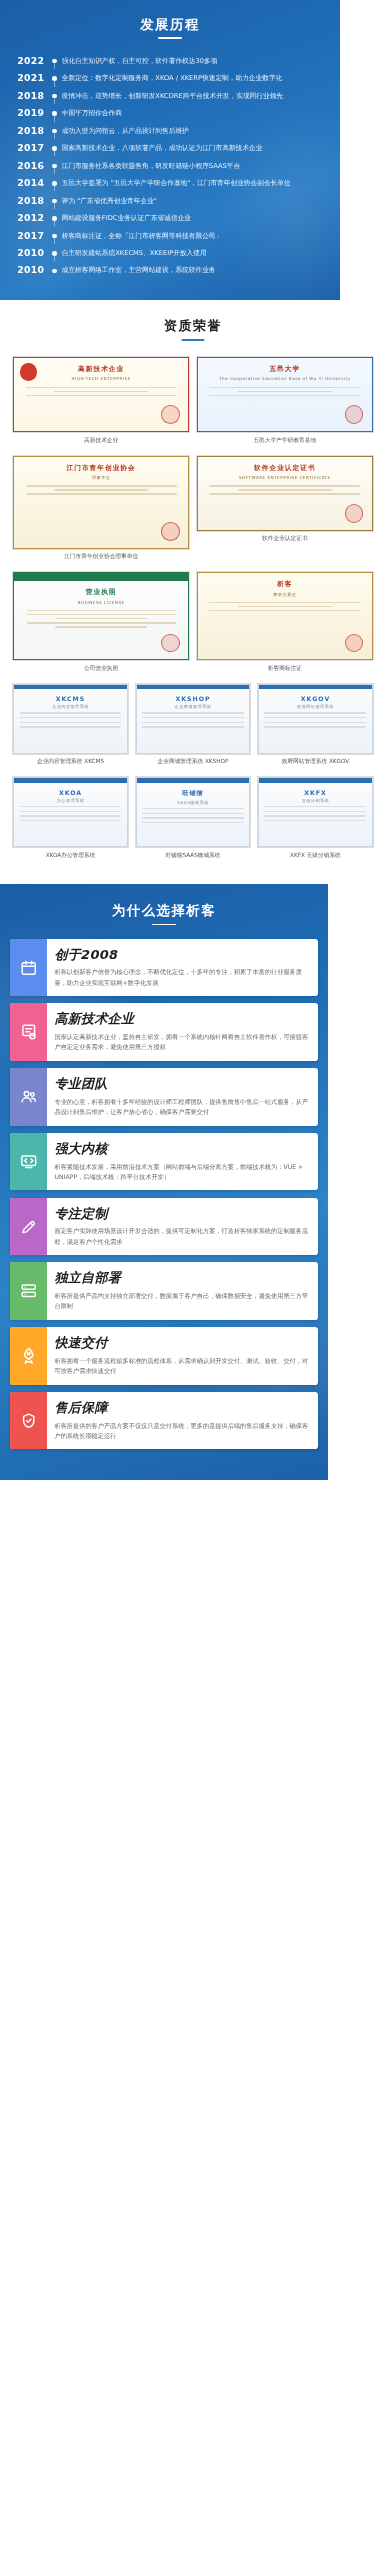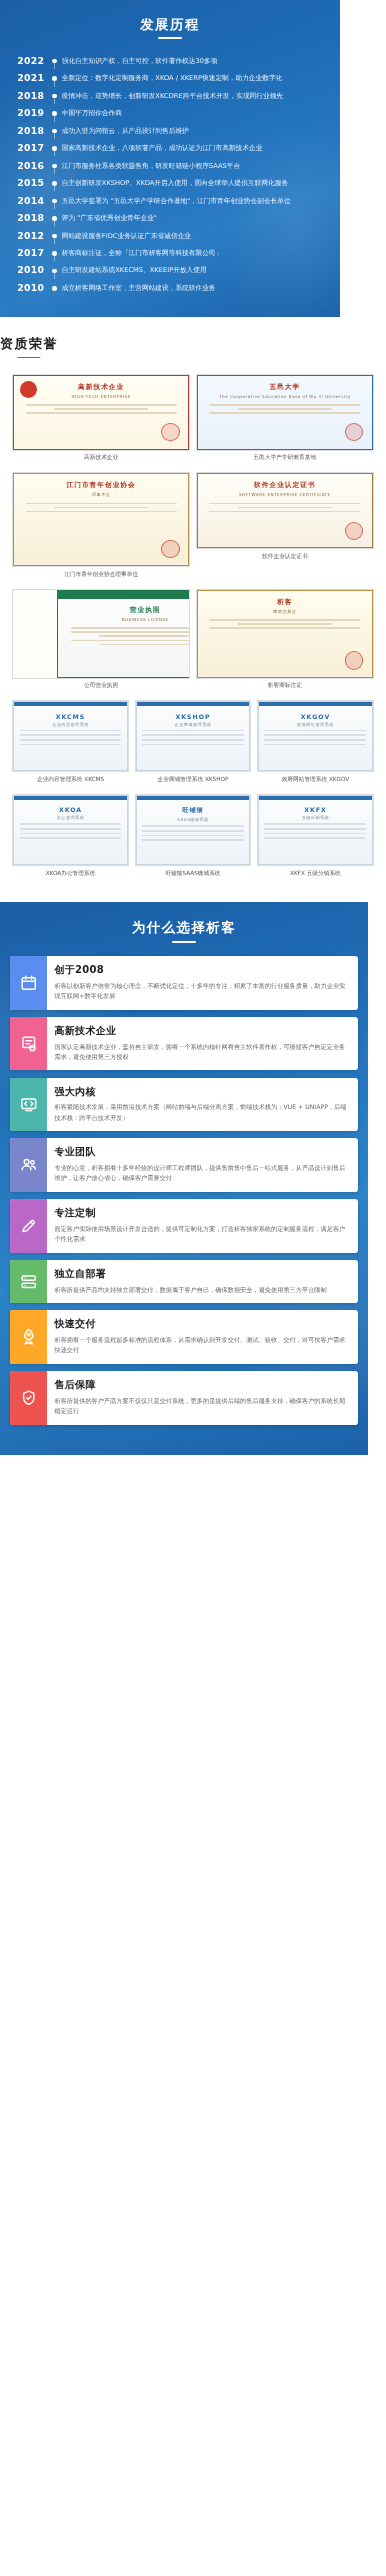--- a/index.html
+++ b/index.html
@@ -108,21 +108,21 @@
     padding-right: 2.1px;
   }
 
   
   .honor-section {
     width: 386px;
     background: #ffffff;
     padding: 17.5px 0 17.5px 0;
   }
   .sec-title-dark {
-    text-align: left;
+    text-align: center;
     margin-bottom: 12.4px;
   }
   .sec-title-dark .t {
     display: inline-block;
     font-size: 13px;
     font-weight: bold;
     color: #222;
     letter-spacing: 1.5px;
     padding-bottom: 5.2px;
     position: relative;
@@ -189,40 +189,39 @@
     background: linear-gradient(#f4f9ff, #e8f1fb);
     border: 1.5px double #2e6fae;
   }
   .c-gold {
     background: linear-gradient(#fffdf0, #f7efd8);
     border: 1.5px double #b79043;
   }
   .c-license {
     background: linear-gradient(#fdfdfd, #f3f6f4);
     border: 1.5px solid #1f7a4d;
-    margin-left: 44px;
   }
   .c-license .lic-top {
     background: #1f7a4d; color: #fff; font-size: 4.1px; padding: 1.5px 0; text-align: center; letter-spacing: 0.5px;
   }
   .c-soft {
     background: linear-gradient(#fffef8, #f6f1e2);
     border: 1.5px double #9a7d3a;
   }
   .c-cms {
     background: linear-gradient(#fcfcfc, #eef3f8);
     border: 1px solid #c8d6e3;
   }
   .c-cms .bar { height: 4.1px; background: #2b6fb0; }
   .c-cms .body { padding: 6.2px 5.2px; }
   .c-cms .body i { display:block; height:1.5px; background:#d6dfe8; margin:3.1px 0; border-radius:1px;}
 
   
   .why-section {
-    width: 368px;
+    width: 328px;
     background: linear-gradient(165deg, #1a5da6 0%, #2070b8 30%, #2d84c9 60%, #1b61a9 100%);
     padding: 17.5px 0 23px 0;
     position: relative;
     overflow: hidden;
   }
   .why-section::before{
     content:"";
     position:absolute; left:-52px; top:31px;
     width:185px;height:185px;border-radius:50%;
     background:radial-gradient(circle, rgba(255,255,255,.09) 0%, rgba(255,255,255,0) 70%);
@@ -245,25 +244,26 @@
   .why-icon {
     flex: 0 0 37px;
     display: flex;
     align-items: center;
     justify-content: center;
     color: #fff;
   }
   .why-icon svg { width: 17.5px; height: 17.5px; }
   .why-body { flex: 1; padding: 7.2px 8.2px 8.2px 7.2px; }
   .why-h {
-    font-size: 10px;
+    font-size: 13px;
     font-weight: bold;
     color: #1d1d1d;
     margin-bottom: 3.6px;
     letter-spacing: 0.3px;
+    font-style: italic;
   }
   .why-p {
     font-size: 6.2px;
     line-height: 10.3px;
     color: #666;
   }
 </style>
 </head>
 <body>
 
@@ -323,28 +323,20 @@
         </div>
         <div class="tl-text">国家高新技术企业，八项软著产品，成功认证为江门市高新技术企业</div>
       </div>
       <div class="tl-row">
         <div class="tl-year">2016</div>
         <div class="tl-dotcol">
           <span class="tl-line"></span>
           <span class="tl-dot"></span>
         </div>
         <div class="tl-text">江门市服务社系各类软题售角，研发旺籍链小程序SAAS平台</div>
-      </div>
-      <div class="tl-row">
-        <div class="tl-year">2015</div>
-        <div class="tl-dotcol">
-          <span class="tl-line"></span>
-          <span class="tl-dot"></span>
-        </div>
-        <div class="tl-text">自主创新研发XKSHOP、XKOA开启入使用，面向全球华人提供互联网化服务</div>
       </div>
       <div class="tl-row">
         <div class="tl-year">2014</div>
         <div class="tl-dotcol">
           <span class="tl-line"></span>
           <span class="tl-dot"></span>
         </div>
         <div class="tl-text">五邑大学签署为 "五邑大学产学研合作基地"，江门市青年创业协会副会长单位</div>
       </div>
       <div class="tl-row">
@@ -632,42 +624,42 @@
             <path d="M8 8h8M8 12h5" stroke="currentColor" stroke-width="2" stroke-linecap="round"></path>
             <circle cx="17" cy="18" r="3.5" fill="none" stroke="currentColor" stroke-width="2"></circle>
           </svg>
         </div>
         <div class="why-body">
           <div class="why-h">高新技术企业</div>
           <div class="why-p">国家认定高新技术企业，坚持自主研发，拥有一个系统内核针网有自主软件著作权，可接驳客户自定定业务需求，避免使用第三方授权</div>
         </div>
       </div>
       <div class="why-card">
-        <div class="why-icon" style="background:#4db6ac">
-          <svg viewBox="0 0 24 24">
-            <rect x="2.5" y="4" width="19" height="13" rx="2" fill="none" stroke="currentColor" stroke-width="2"></rect>
-            <path d="M9 8l-2.5 2.5L9 13M15 8l2.5 2.5L15 13M8 20h8" stroke="currentColor" stroke-width="2" stroke-linecap="round" fill="none"></path>
-          </svg>
-        </div>
-        <div class="why-body">
-          <div class="why-h">强大内核</div>
-          <div class="why-p">析客紧随技术发展，采用前沿技术方案（网站前端与后端分离方案，前端技术栈为：VUE + UNIAPP，后端技术栈：跨平台技术开发）</div>
-        </div>
-      </div>
-      <div class="why-card">
         <div class="why-icon" style="background:#7986cb">
           <svg viewBox="0 0 24 24">
             <circle cx="9" cy="8" r="3.2" fill="none" stroke="currentColor" stroke-width="2"></circle>
             <circle cx="17" cy="9" r="2.4" fill="none" stroke="currentColor" stroke-width="2"></circle>
             <path d="M3 19c0-3.3 2.7-5.5 6-5.5s6 2.2 6 5.5M16 14c2.8 0 5 1.8 5 4.3" fill="none" stroke="currentColor" stroke-width="2" stroke-linecap="round"></path>
           </svg>
         </div>
         <div class="why-body">
           <div class="why-h">专业团队</div>
           <div class="why-p">专业的心意，析客拥有十多年经验的设计师工程师团队，提供售前售中售后一站式服务，从产品设计到售后维护，让客户放心省心，确保客户需要交付</div>
+        </div>
+      </div>
+      <div class="why-card">
+        <div class="why-icon" style="background:#4db6ac">
+          <svg viewBox="0 0 24 24">
+            <rect x="2.5" y="4" width="19" height="13" rx="2" fill="none" stroke="currentColor" stroke-width="2"></rect>
+            <path d="M9 8l-2.5 2.5L9 13M15 8l2.5 2.5L15 13M8 20h8" stroke="currentColor" stroke-width="2" stroke-linecap="round" fill="none"></path>
+          </svg>
+        </div>
+        <div class="why-body">
+          <div class="why-h">强大内核</div>
+          <div class="why-p">析客紧随技术发展，采用前沿技术方案（网站前端与后端分离方案，前端技术栈为：VUE + UNIAPP，后端技术栈：跨平台技术开发）</div>
         </div>
       </div>
       <div class="why-card">
         <div class="why-icon" style="background:#ba68c8">
           <svg viewBox="0 0 24 24">
             <path d="M4 20l5-1 10-10a2.5 2.5 0 0 0-3.5-3.5L5.5 15.5 4 20z" fill="none" stroke="currentColor" stroke-width="2" stroke-linejoin="round"></path>
             <path d="M14 6.5l3.5 3.5" stroke="currentColor" stroke-width="2"></path>
           </svg>
         </div>
         <div class="why-body">

